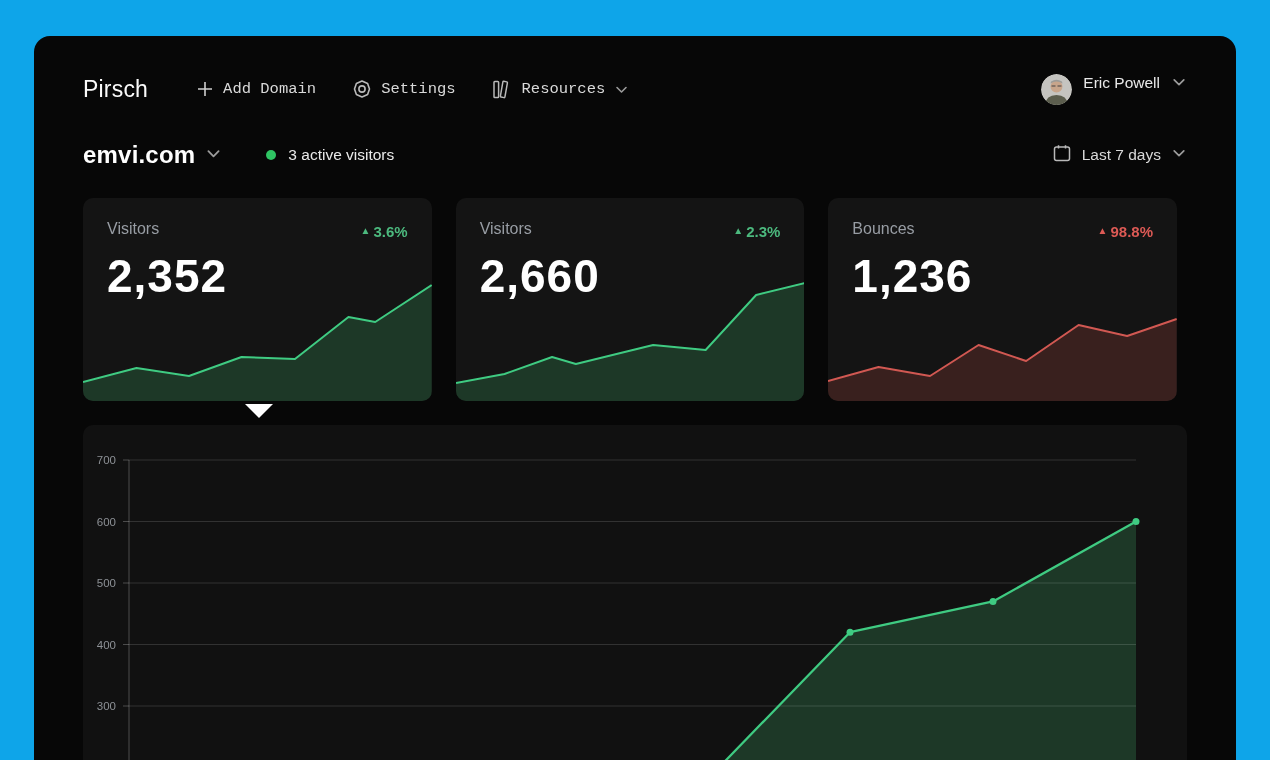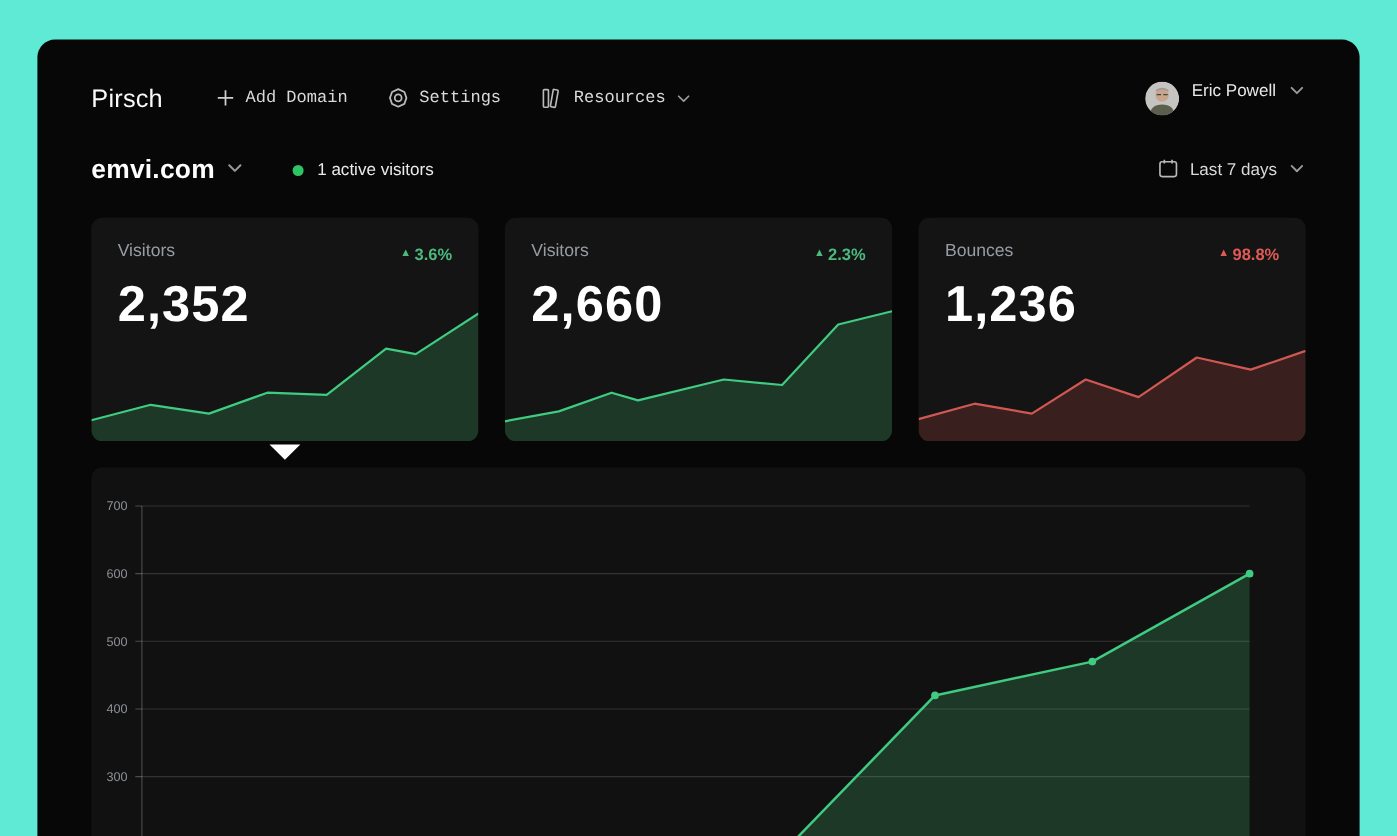--- a/index.html
+++ b/index.html
@@ -1,17 +1,17 @@
 <!DOCTYPE html>
 <html><head>
 <meta charset="utf-8">
 <style>
   * { margin:0; padding:0; box-sizing:border-box; }
   html,body { width:1270px; height:760px; overflow:hidden; font-family:"Liberation Sans", sans-serif; }
-  .stage { position:fixed; width:1270px; height:760px; background:#5eead4; }
+  .stage { position:fixed; width:1270px; height:760px; background:#0ea5e9; }
   .window { position:absolute; left:34px; top:36px; width:1202px; height:724px;
             background:#070707; border-radius:16px 16px 0 0; overflow:hidden; }
 
   
   .nav { position:absolute; left:49px; right:49px; top:33px; height:40px; display:flex; align-items:center; }
   .brand { color:#fafafa; font-size:23px; font-weight:500; letter-spacing:.2px; cursor:pointer; }
   .nav-items { display:flex; align-items:center; gap:36px; margin-left:48px; }
   .nav-item { display:flex; align-items:center; gap:9px; background:none; border:none; cursor:pointer;
               color:#d9d9d9; font-size:15.5px; font-family:Liberation Mono, monospace; }
   .nav-item svg { display:block; }
@@ -24,21 +24,21 @@
   .domain-bar { position:absolute; left:49px; right:49px; top:101px; height:36px; display:flex; align-items:center; }
   .domain-select { display:flex; align-items:center; gap:10px; cursor:pointer; }
   .domain-name { color:#ffffff; font-size:24px; font-weight:700; letter-spacing:.2px; }
   .active-visitors { display:flex; align-items:center; gap:12px; margin-left:44px; }
   .dot { width:10px; height:10px; border-radius:50%; background:#2fc463; }
   .active-label { color:#eaeaea; font-size:15.5px; }
   .date-range { margin-left:auto; display:flex; align-items:center; gap:10px; cursor:pointer; }
   .date-label { color:#d9d9d9; font-size:15.5px; font-weight:500; }
 
   
-  .stats-row { position:absolute; left:49px; right:49px; top:162px; display:flex; gap:24px; }
+  .stats-row { position:absolute; left:49px; right:59px; top:162px; display:flex; gap:24px; }
   .stat-card { flex:1; height:203px; background:#141414; border-radius:10px; position:relative;
                overflow:hidden; padding:22px 24px; cursor:pointer; }
   .stat-head { display:flex; justify-content:space-between; align-items:baseline; }
   .stat-label { color:#989da4; font-size:16px; }
   .stat-change { font-size:15px; font-weight:600; display:flex; align-items:center; gap:3px; }
   .stat-change.up   { color:#4cb97e; }
   .stat-change.down { color:#dd5a55; }
   .tri { font-size:10px; line-height:1; }
   .stat-value { color:#ffffff; font-size:46px; font-weight:600; letter-spacing:1px; margin-top:9px; }
   .spark { position:absolute; left:0; bottom:0; width:100%; height:131px; display:block; }
@@ -126,21 +126,21 @@
       <div class="domain-select">
         <span class="domain-name">emvi.com</span>
         <span class="chev">
           <svg width="17" height="17" viewBox="0 0 15 15">
               <path d="M3 5.5 L7.5 10 L12 5.5" fill="none" stroke="#9b9b9b" stroke-width="1.6" stroke-linecap="round" stroke-linejoin="round"></path>
             </svg>
         </span>
       </div>
       <div class="active-visitors">
         <span class="dot"></span>
-        <span class="active-label">1 active visitors</span>
+        <span class="active-label">3 active visitors</span>
       </div>
       <div class="date-range">
         <span>
           <svg width="20" height="20" viewBox="0 0 20 20">
             <rect x="2.5" y="4" width="15" height="13.5" rx="2" fill="none" stroke="#b9b9b9" stroke-width="1.5"></rect>
             <path d="M6.5 2.2 v3.4 M13.5 2.2 v3.4" stroke="#b9b9b9" stroke-width="1.5"></path>
           </svg>
         </span>
         <span class="date-label">Last 7 days</span>
         <span class="chev">

